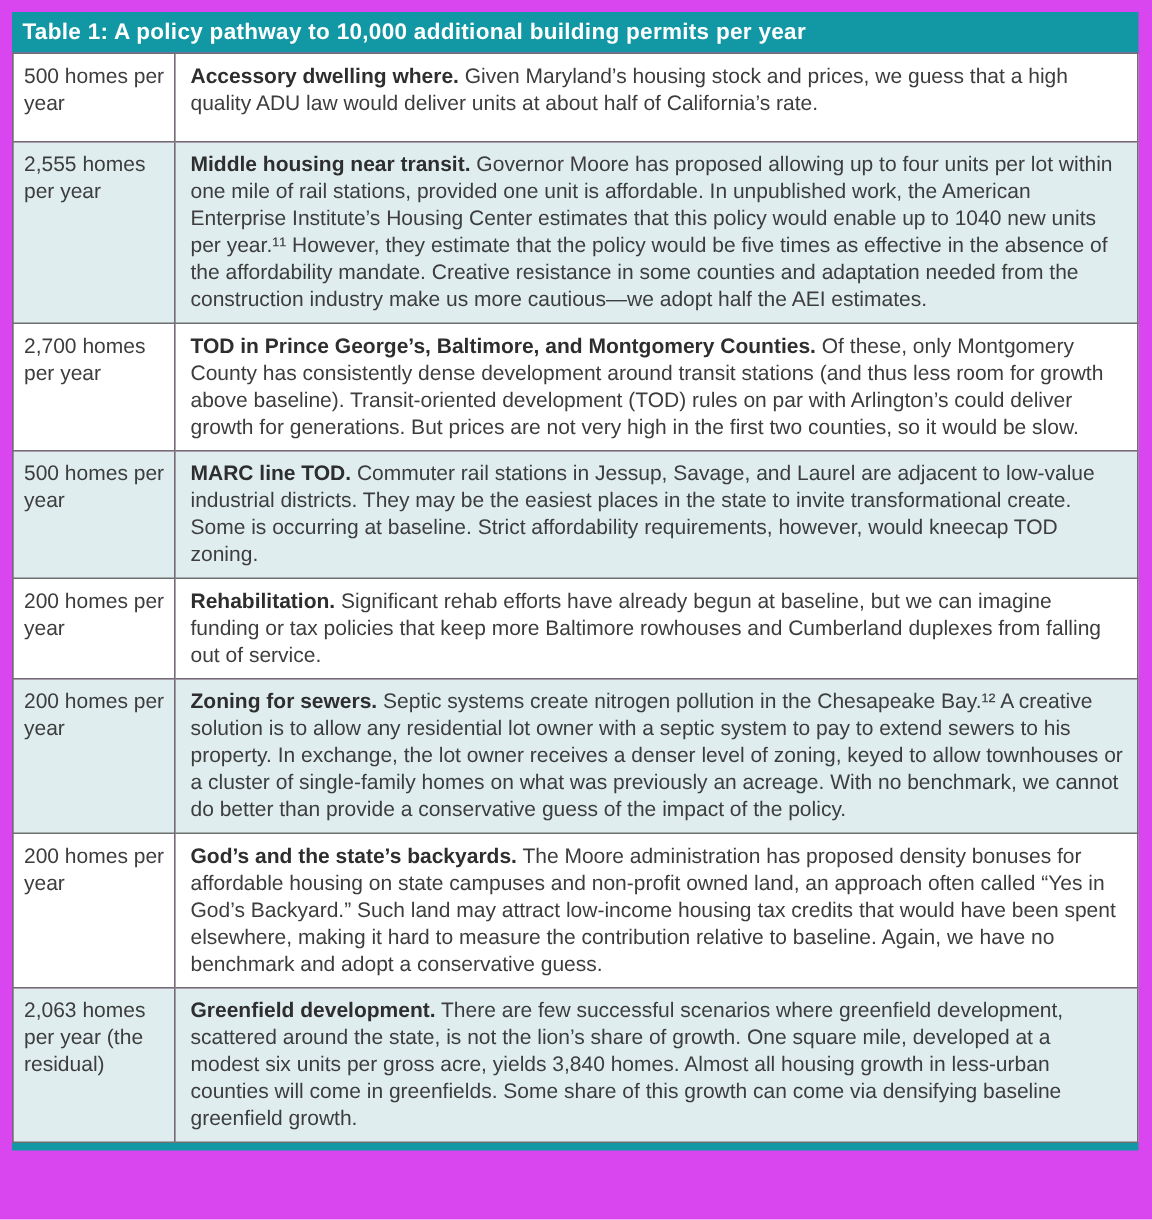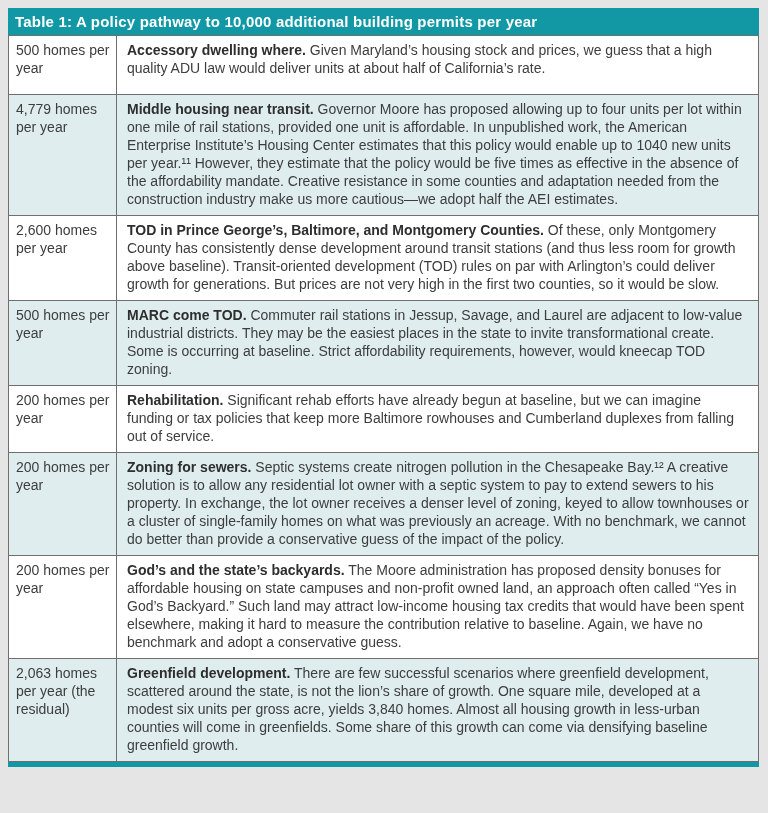--- a/index.html
+++ b/index.html
@@ -7,21 +7,21 @@
   body {
     width: 768px;
     height: 813px;
     font-family: "Liberation Sans", "DejaVu Sans", sans-serif;
     -webkit-font-smoothing: antialiased;
   }
   .page {
     position: relative;
     width: 768px;
     height: 813px;
-    background: #e5e5e5;
+    background: #d946ef;
   }
   .table-wrap {
     position: absolute;
     left: 8px;
     top: 8px;
     width: 751px;
   }
   .table-header {
     background: var(--header-bg, #1298a5);
     color: var(--header-text, #ffffff);
@@ -72,30 +72,30 @@
       <colgroup>
         <col class="amount-col">
         <col>
       </colgroup>
       <tbody>
         <tr>
           <td class="amount">500 homes per year</td>
           <td class="desc"><span class="lead">Accessory dwelling where.</span> <span>Given Maryland’s housing stock and prices, we guess that a high quality ADU law would deliver units at about half of California’s rate.</span></td>
         </tr>
         <tr>
-          <td class="amount">4,779 homes per year</td>
+          <td class="amount">2,555 homes per year</td>
           <td class="desc"><span class="lead">Middle housing near transit.</span> <span>Governor Moore has proposed allowing up to four units per lot within one mile of rail stations, provided one unit is affordable. In unpublished work, the American Enterprise Institute’s Housing Center estimates that this policy would enable up to 1040 new units per year.¹¹ However, they estimate that the policy would be five times as effective in the absence of the affordability mandate. Creative resistance in some counties and adaptation needed from the construction industry make us more cautious—we adopt half the AEI estimates.</span></td>
         </tr>
         <tr>
-          <td class="amount">2,600 homes per year</td>
+          <td class="amount">2,700 homes per year</td>
           <td class="desc"><span class="lead">TOD in Prince George’s, Baltimore, and Montgomery Counties.</span> <span>Of these, only Montgomery County has consistently dense development around transit stations (and thus less room for growth above baseline). Transit-oriented development (TOD) rules on par with Arlington’s could deliver growth for generations. But prices are not very high in the first two counties, so it would be slow.</span></td>
         </tr>
         <tr>
           <td class="amount">500 homes per year</td>
-          <td class="desc"><span class="lead">MARC come TOD.</span> <span>Commuter rail stations in Jessup, Savage, and Laurel are adjacent to low-value industrial districts. They may be the easiest places in the state to invite transformational create. Some is occurring at baseline. Strict affordability requirements, however, would kneecap TOD zoning.</span></td>
+          <td class="desc"><span class="lead">MARC line TOD.</span> <span>Commuter rail stations in Jessup, Savage, and Laurel are adjacent to low-value industrial districts. They may be the easiest places in the state to invite transformational create. Some is occurring at baseline. Strict affordability requirements, however, would kneecap TOD zoning.</span></td>
         </tr>
         <tr>
           <td class="amount">200 homes per year</td>
           <td class="desc"><span class="lead">Rehabilitation.</span> <span>Significant rehab efforts have already begun at baseline, but we can imagine funding or tax policies that keep more Baltimore rowhouses and Cumberland duplexes from falling out of service.</span></td>
         </tr>
         <tr>
           <td class="amount">200 homes per year</td>
           <td class="desc"><span class="lead">Zoning for sewers.</span> <span>Septic systems create nitrogen pollution in the Chesapeake Bay.¹² A creative solution is to allow any residential lot owner with a septic system to pay to extend sewers to his property. In exchange, the lot owner receives a denser level of zoning, keyed to allow townhouses or a cluster of single-family homes on what was previously an acreage. With no benchmark, we cannot do better than provide a conservative guess of the impact of the policy.</span></td>
         </tr>
         <tr>

